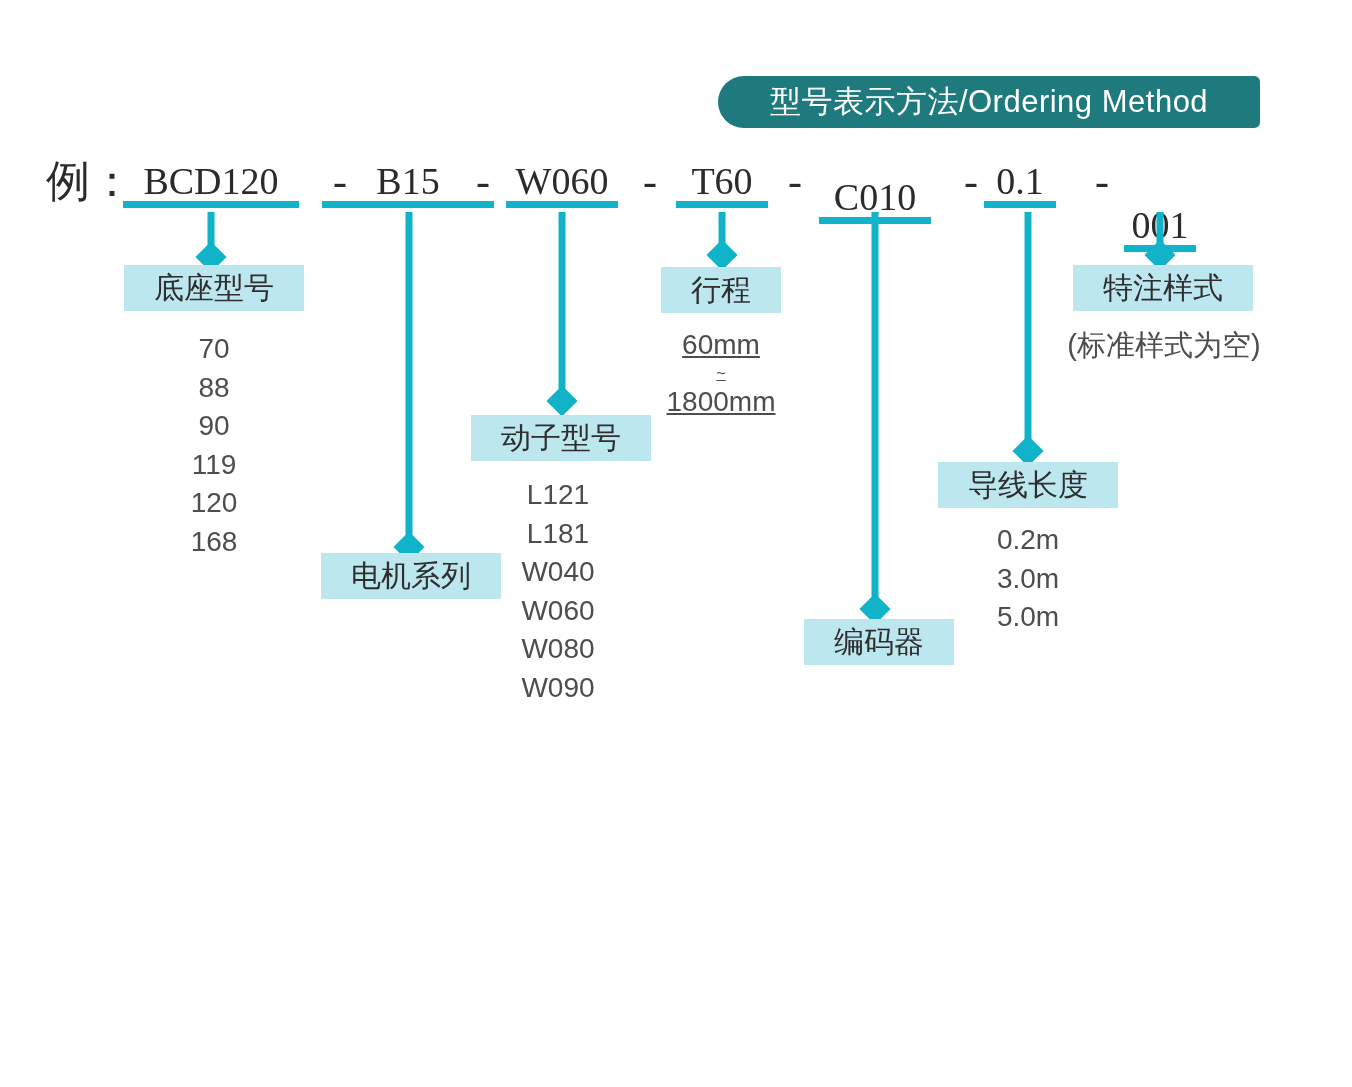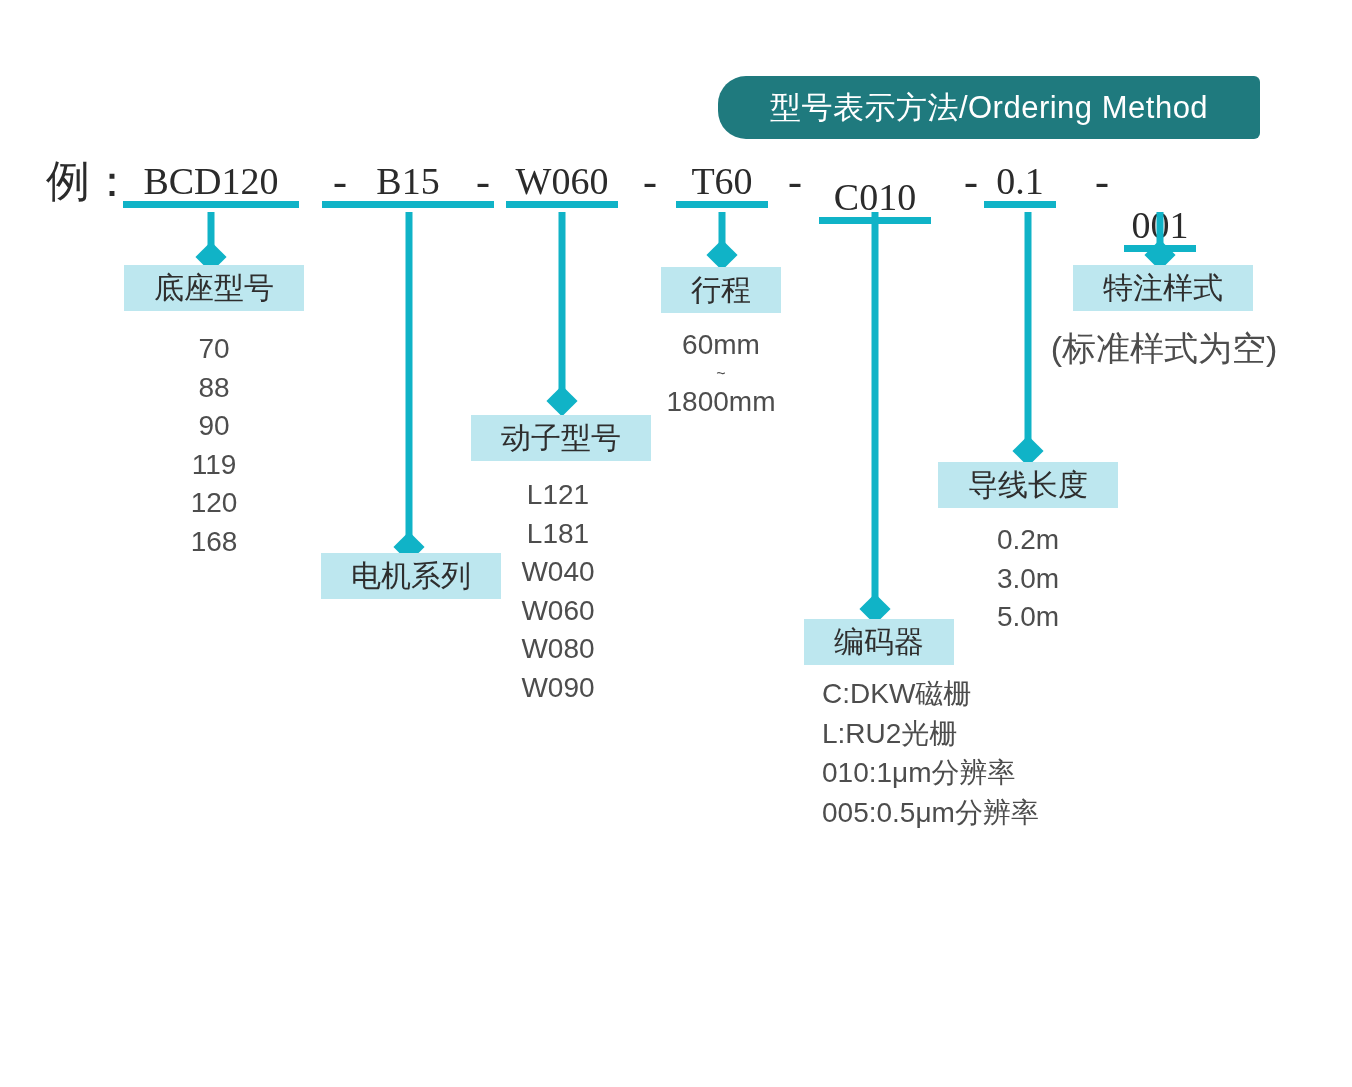--- a/index.html
+++ b/index.html
@@ -12,21 +12,21 @@
   *{margin:0;padding:0;box-sizing:border-box;}
   html,body{background:#fff;}
   body{
     width:1352px;height:1087px;position:relative;overflow:hidden;
     font-family:"Liberation Sans", sans-serif;
   }
   .stage{position:absolute;inset:0;}
 
   
   .banner{
-    position:absolute;left:718px;top:76px;width:542px;height:63px;
+    position:absolute;left:718px;top:76px;width:542px;height:52px;
     background:var(--banner_bg);color:#fff;
     border-radius:28px 6px 6px 28px;
     display:flex;align-items:center;justify-content:center;
     font-size:31px;font-weight:500;letter-spacing:.5px;white-space:nowrap;
   }
 
   
   .ex-prefix{
     position:absolute;left:46px;top:157px;
     font-family:"Liberation Serif", serif;font-size:44px;color:var(--ink);
@@ -86,27 +86,27 @@
 
   
   .vals{
     position:absolute;color:var(--muted);
     font-size:28px;line-height:38.5px;font-weight:300;white-space:nowrap;
   }
   .vals.center{transform:translateX(-50%);text-align:center;}
   .l1{left:214px;top:330px;}
   .l2{left:341px;top:612px;line-height:39.5px;}
   .l3{left:558px;top:476px;}
-  .l4{left:721px;top:326px;}
+  .l4{left:721px;top:326px;text-decoration:underline;}
   .l5{left:822px;top:674px;line-height:39.5px;}
   .l6{left:1028px;top:521px;}
   .tilde{font-size:16px;line-height:18px;}
   .note{
     position:absolute;transform:translateX(-50%);
-    color:var(--muted);font-size:34px;font-weight:300;white-space:nowrap;
+    color:var(--muted);font-size:29px;font-weight:300;white-space:nowrap;
   }
   .n7{left:1164px;top:326px;}
 </style>
 </head>
 <body>
 
 <div class="stage">
 
   <div class="banner">
     <span>型号表示方法/Ordering Method</span>
@@ -168,26 +168,20 @@
     <div>W080</div>
     <div>W090</div>
   </div>
 
   <div class="vals center l4">
     <div>60mm</div>
     <div class="tilde">~</div>
     <div>1800mm</div>
   </div>
 
-  <div class="vals l5">
-    <div>C:DKW磁栅</div>
-    <div>L:RU2光栅</div>
-    <div>010:1μm分辨率</div>
-    <div>005:0.5μm分辨率</div>
-  </div>
 
   <div class="vals center l6">
     <div>0.2m</div>
     <div>3.0m</div>
     <div>5.0m</div>
   </div>
 
   <div class="note n7">(标准样式为空)</div>
 
 </div>

